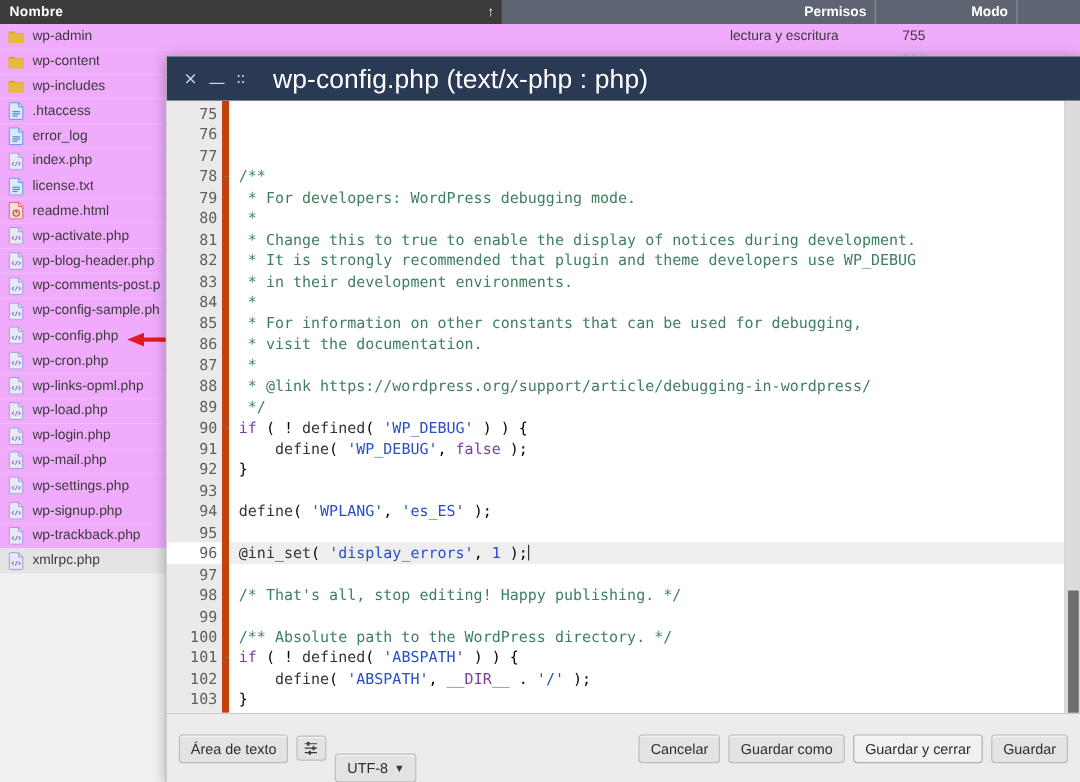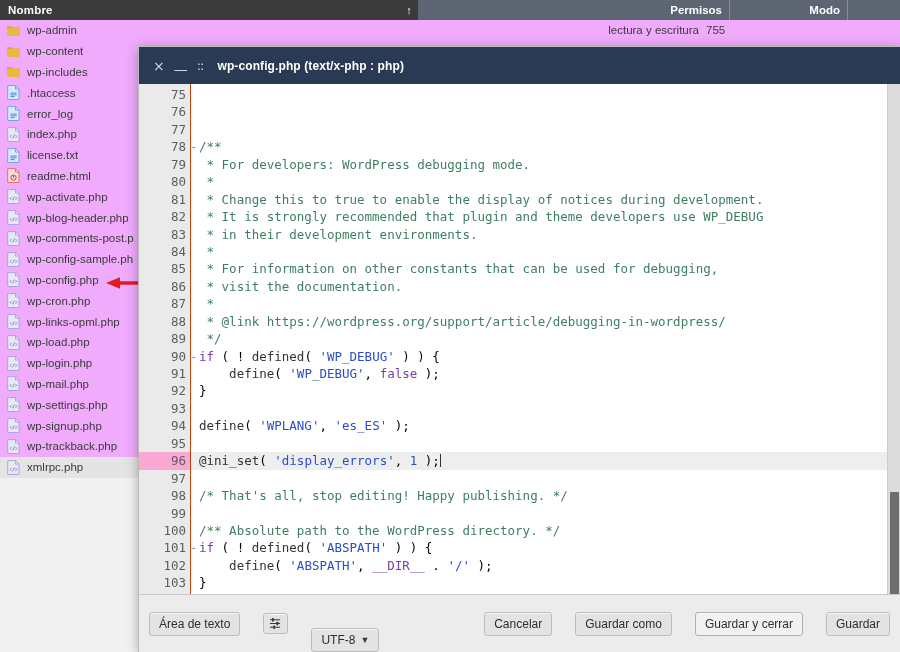--- a/index.html
+++ b/index.html
@@ -37,21 +37,21 @@
 
   .fm-rows { position: absolute; top: 20px; left: 0; right: 0; bottom: 0; }
   .fm-row {
     height: 20.8px; display: flex; align-items: center;
     font-size: 11.5px; color: #3a3a3a; background: #f0abfc;
   }
   .fm-row.alt { background: #e4e4e4; }
   .fm-row .namecell { flex: 0 0 418px; display: flex; align-items: center;
     padding-left: 7px; gap: 7px; }
   .fm-row .permisos { width: 288px; text-align: right; padding-right: 7px; color: #3a3a3a; }
-  .fm-row .modo     { width: 118px; text-align: left; padding-right: 7px; color: #3a3a3a; }
+  .fm-row .modo     { width: 118px; text-align: center; padding-right: 7px; color: #3a3a3a; }
 
   
   .ic { width: 13px; height: 15px; flex: 0 0 13px; position: relative; display:block; }
   .ic svg { display: block; width: 13px; height: 15px; }
 
   .fname { white-space: nowrap; overflow: hidden; }
 
   
   .arrow-left {
     position: absolute; left: 104px; top: 276px; width: 48px; height: 14px;
@@ -75,36 +75,36 @@
     padding: 0 0 0 14px; flex: 0 0 37px;
   }
   .win-btn {
     font-size: 15px; line-height: 1; color: #cfd6e2; cursor: default;
     font-family: "DejaVu Sans", sans-serif;
   }
   .win-btn.close { font-size: 14px; }
   .win-btn.min { position: relative; top: 3px; font-size: 14px; }
   .win-btn.max { letter-spacing: -1px; font-size: 13px; }
   .win-title .wtxt {
-    font-size: 12px; font-weight: bold; margin-left: 5px; letter-spacing: .1px;
+    font-size: 22px; font-weight: normal; margin-left: 15px; letter-spacing: .1px;
   }
 
   
   .ed-wrap { flex: 1 1 auto; position: relative; overflow: hidden; background: #fff; display: flex; }
   .ed-scroll { flex: 1 1 auto; display: flex; overflow: hidden; }
   .gutter {
-    flex: 0 0 52px; background: #eaeaea; border-right: 1px solid #c2410c;
+    flex: 0 0 52px; background: #eaeaea; border-right: 6px solid #c2410c;
     padding-top: 2px;
   }
   .gutter .ln {
     height: 17.45px; line-height: 17.45px; text-align: right;
     font-family: "DejaVu Sans Mono", monospace; font-size: 12.5px; color: #5e5e5e;
     padding-right: 4px; position: relative;
   }
-  .gutter .ln.hl { background: #f9a8d4; }
+  .gutter .ln.hl { background: #ffffff; }
   .gutter .ln .fold {
     position: absolute; right: -7px; top: 0; width: 8px; color: #7a7a7a; font-size: 11px;
   }
   .code {
     flex: 1 1 auto; padding-top: 2px; padding-left: 8px; background: #ffffff;
     font-family: "DejaVu Sans Mono", monospace; font-size: 12.5px;
     white-space: pre; overflow: hidden;
   }
   .code .cl { height: 17.45px; line-height: 17.45px; }
   .code .cl.hl { background: #eeeeee; margin-left: -8px; padding-left: 8px; }
@@ -119,21 +119,21 @@
   .vscroll {
     flex: 0 0 13px; background: #dcdcdc; position: relative; border-left: 1px solid #cdcdcd;
   }
   .vthumb {
     position: absolute; left: 2px; width: 9px; background: #6e6e6e; border-radius: 1px;
   }
 
   
   .ed-foot {
     flex: 0 0 36px; background: #ececec; border-top: 1px solid #c8c8c8;
-    display: flex; align-items: center; padding: 0 10px; gap: 23px;
+    display: flex; align-items: center; padding: 0 10px; gap: 7px;
   }
   .btn {
     background: #e3e3e3; border: 1px solid #bdbdbd; border-radius: 3px;
     font-size: 12px; color: #2d2d2d; padding: 4px 9px; line-height: 14px;
     font-family: "Liberation Sans", sans-serif; cursor: default;
     box-shadow: 0 1px 0 rgba(255,255,255,.7) inset;
   }
   .btn.icon-btn { padding: 3px 5px; display: flex; align-items: center; }
   .btn.sel { background: #f1f1f1; border-color: #b0b0b0; }
   .spacer { flex: 1 1 auto; }

